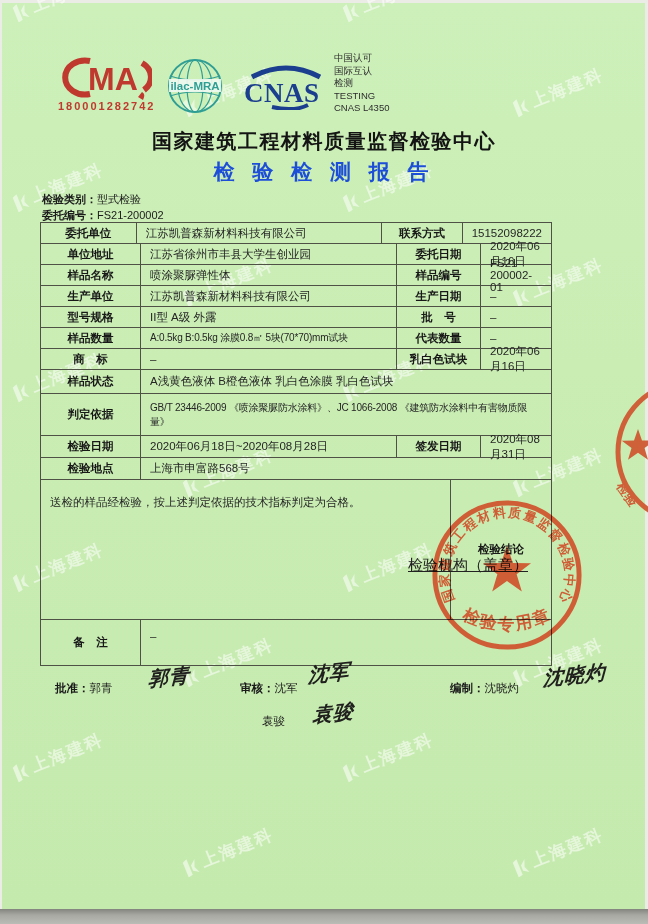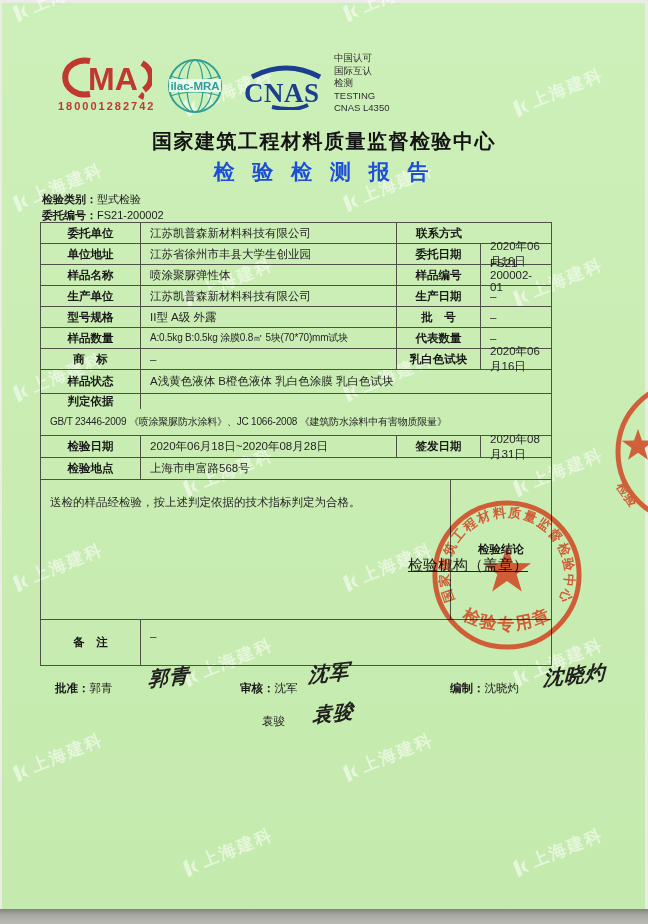--- a/index.html
+++ b/index.html
@@ -55,21 +55,21 @@
   .row{display:flex;border-bottom:1px solid var(--line);box-sizing:border-box;}
   .row:last-child{border-bottom:none;}
   .cell{border-right:1px solid var(--line);box-sizing:border-box;display:flex;align-items:center;}
   .row .cell:last-child{border-right:none;}
   .lbl{width:100px;justify-content:center;font-weight:bold;font-size:11.5px;color:#181818;text-align:center;}
   .val{font-size:11.5px;color:#262626;padding:0 9px;}
   .v1{width:256px;}
   .l2{width:84px;}
   .v2{flex:1;}
   .vfull{flex:1;}
-  .h21{height:21px;} .h24{height:24px;} .h42{height:42px;flex-direction:column;} .h22{height:22px;}
+  .h21{height:21px;} .h24{height:24px;} .h42{height:42px;} .h22{height:22px;}
   .h140{height:140px;} .h45{height:45px;}
   .top-align{align-items:flex-start;padding-top:15px;}
   .small{font-size:10px;letter-spacing:-0.2px;}
   
   #seal-caption{position:absolute;left:408px;top:556px;font-size:15px;color:#222;z-index:2;text-decoration:underline;}
   #main-stamp{position:absolute;left:428px;top:496px;z-index:5;opacity:0.92;mix-blend-mode:multiply;}
   #edge-stamp{position:absolute;right:0;top:380px;z-index:5;opacity:0.9;mix-blend-mode:multiply;}
   .stamp-stroke{stroke:var(--stamp-red);fill:none;}
   .stamp-ink{fill:var(--stamp-red);}
   .stamp-text{fill:var(--stamp-red);font-family:"Liberation Sans",sans-serif;font-weight:bold;}
@@ -266,20 +266,21 @@
     <div id="meta-left" class="meta">
       <div><b>检验类别：</b><span>型式检验</span></div>
       <div><b>委托编号：</b><span>FS21-200002</span></div>
     </div>
 
     <div class="tbl">
       <div class="row h21">
         <div class="cell lbl">委托单位</div>
         <div class="cell val v1">江苏凯普森新材料科技有限公司</div>
         <div class="cell lbl l2">联系方式</div>
+        <div class="cell val v2">15152098222</div>
       </div>
       <div class="row h21">
         <div class="cell lbl">单位地址</div>
         <div class="cell val v1">江苏省徐州市丰县大学生创业园</div>
         <div class="cell lbl l2">委托日期</div>
         <div class="cell val v2">2020年06月16日</div>
       </div>
       <div class="row h21">
         <div class="cell lbl">样品名称</div>
         <div class="cell val v1">喷涂聚脲弹性体</div>

